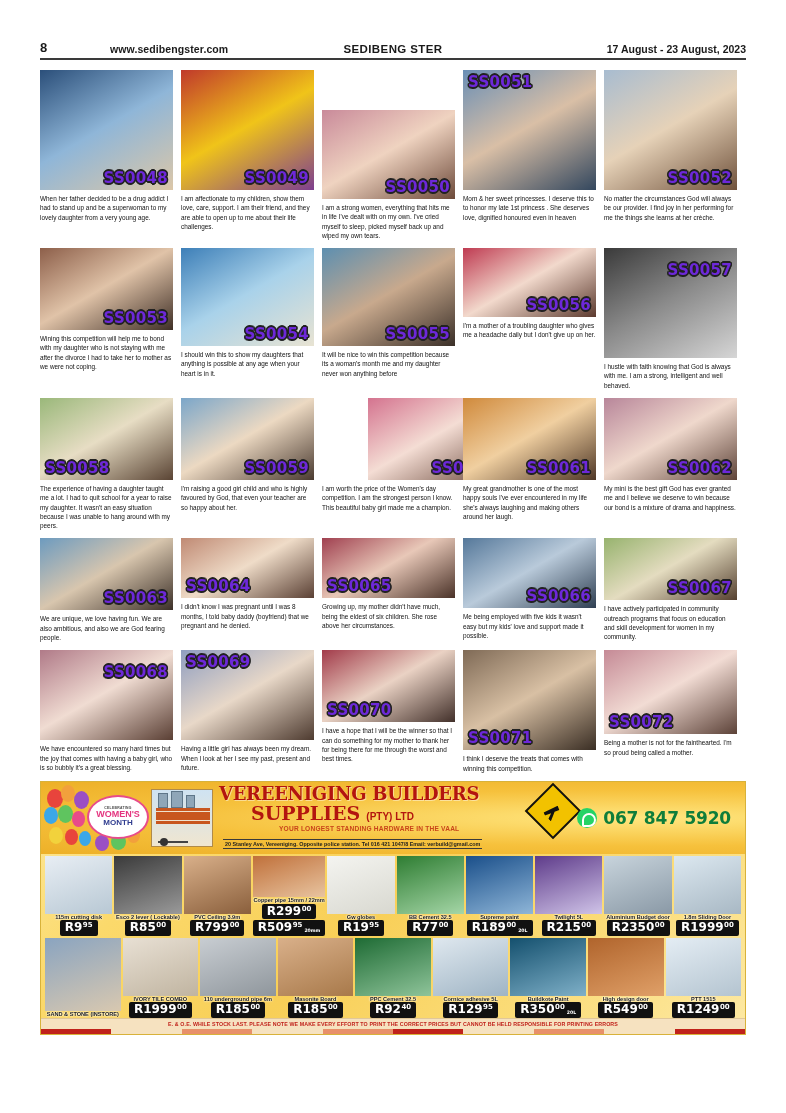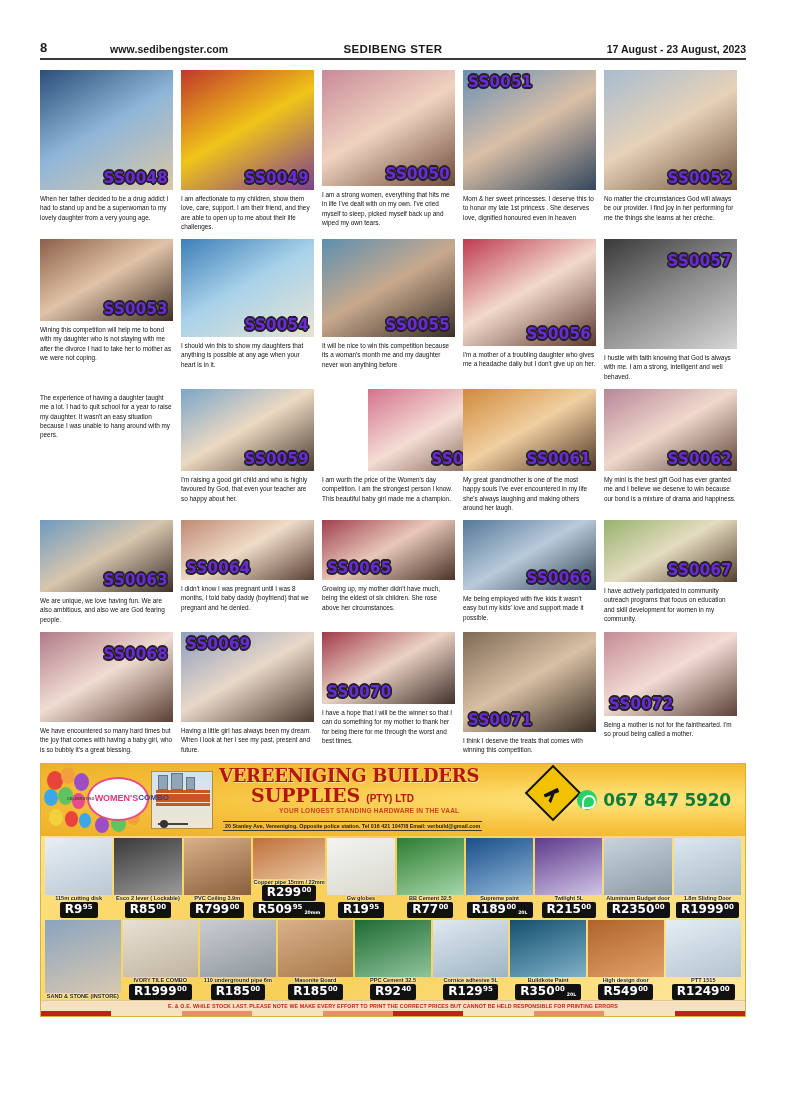--- a/index.html
+++ b/index.html
@@ -87,21 +87,21 @@
     overflow: hidden;
     background:
       radial-gradient(ellipse at 85% 50%, #ffe680 0%, #f6c13c 55%, #edb028 100%);
   }
   .balloons { position: relative; width: 108px; height: 70px; flex: none; }
   .balloon { position: absolute; border-radius: 50%; }
   .wm-badge {
     position: absolute; left: 46px; top: 12px;
     width: 62px; height: 44px; border-radius: 50%;
     background: #ffffff; border: 2px solid #e84b8a;
-    display: flex; flex-direction: row; align-items: center; justify-content: center;
+    display: flex; flex-direction: column; align-items: center; justify-content: center;
     z-index: 5;
   }
   .wm-cel { font-size: 3.4px; font-weight: bold; color: #444; letter-spacing: .3px; }
   .wm-l1 { font-size: 9px; font-weight: bold; color: #e4357f; line-height: 1; }
   .wm-l2 { font-size: 8px; font-weight: bold; color: #2f3c8f; line-height: 1.1; }
 
   .ad-logo-box {
     width: 62px; height: 58px; flex: none;
     margin-left: 2px;
     background: linear-gradient(#cfe3f2 0%, #f0e6d0 100%);
@@ -212,21 +212,21 @@
           <div class="caption">When her father decided to be a drug addict I had to stand up and be a superwoman to my lovely daughter from a very young age.</div>
         </div>
         <div class="cell">
           <div class="photo" style="height: 120px;">
             <div class="ph-grad" style="background: linear-gradient(150deg, rgb(192, 57, 43) 0%, rgb(240, 196, 25) 48%, rgb(126, 63, 143) 100%);"></div>
             <span class="code br">SS0049</span>
           </div>
           <div class="caption">I am affectionate to my children, show them love, care, support. I am their friend, and they are able to open up to me about their life challenges.</div>
         </div>
         <div class="cell">
-          <div class="photo" style="height: 116px;">
+          <div class="photo" style="height: 89px; margin-top: 40px;">
             <div class="ph-grad" style="background: linear-gradient(150deg, rgb(201, 138, 154) 0%, rgb(239, 211, 192) 48%, rgb(109, 74, 58) 100%);"></div>
             <span class="code br">SS0050</span>
           </div>
           <div class="caption">I am a strong women, everything that hits me in life I've dealt with on my own. I've cried myself to sleep, picked myself back up and wiped my own tears.</div>
         </div>
         <div class="cell">
           <div class="photo" style="height: 120px;">
             <div class="ph-grad" style="background: linear-gradient(150deg, rgb(106, 143, 181) 0%, rgb(217, 191, 166) 48%, rgb(51, 71, 94) 100%);"></div>
             <span class="code tl">SS0051</span>
           </div>
@@ -256,36 +256,40 @@
           <div class="caption">I should win this to show my daughters that anything is possible at any age when your heart is in it.</div>
         </div>
         <div class="cell">
           <div class="photo" style="height: 98px;">
             <div class="ph-grad" style="background: linear-gradient(150deg, rgb(93, 143, 176) 0%, rgb(200, 169, 141) 48%, rgb(58, 47, 40) 100%);"></div>
             <span class="code br">SS0055</span>
           </div>
           <div class="caption">It will be nice to win this competition because its a woman's month me and my daughter never won anything before</div>
         </div>
         <div class="cell">
-          <div class="photo" style="height: 107px; text-decoration: underline;">
+          <div class="photo" style="height: 69px; text-decoration: underline;">
             <div class="ph-grad" style="background: linear-gradient(150deg, rgb(191, 59, 82) 0%, rgb(242, 217, 204) 48%, rgb(92, 58, 46) 100%);"></div>
             <span class="code br">SS0056</span>
           </div>
           <div class="caption">I'm a mother of a troubling daughter who gives me a headache daily but I don't give up on her.</div>
         </div>
         <div class="cell">
           <div class="photo" style="height: 110px;">
             <div class="ph-grad" style="background: linear-gradient(150deg, rgb(58, 58, 58) 0%, rgb(138, 138, 138) 48%, rgb(214, 214, 214) 100%);"></div>
             <span class="code tr">SS0057</span>
           </div>
           <div class="caption">I hustle with faith knowing that God is always with me. I am a strong, intelligent and well behaved.</div>
         </div>
       </div>
       <div class="grid-row">
         <div class="cell">
+          <div class="photo" style="height: 82px;">
+            <div class="ph-grad" style="background: linear-gradient(150deg, rgb(154, 184, 122) 0%, rgb(231, 221, 196) 48%, rgb(90, 68, 52) 100%);"></div>
+            <span class="code bl">SS0058</span>
+          </div>
           <div class="caption">The experience of having a daughter taught me a lot. I had to quit school for a year to raise my daughter. It wasn't an easy situation because I was unable to hang around with my peers.</div>
         </div>
         <div class="cell">
           <div class="photo" style="height: 82px;">
             <div class="ph-grad" style="background: linear-gradient(150deg, rgb(123, 166, 201) 0%, rgb(236, 217, 194) 48%, rgb(74, 58, 48) 100%);"></div>
             <span class="code br">SS0059</span>
           </div>
           <div class="caption">I'm raising a good girl child and who is highly favoured by God, that even your teacher are so happy about her.</div>
         </div>
         <div class="cell">
@@ -399,21 +403,21 @@
         <div class="balloon" style="left:31px;top:28px;width:13px;height:16px;background:#e84b8a;"></div>
         <div class="balloon" style="left:8px;top:44px;width:14px;height:17px;background:#f2d23c;"></div>
         <div class="balloon" style="left:24px;top:46px;width:13px;height:16px;background:#e8443c;"></div>
         <div class="balloon" style="left:38px;top:48px;width:12px;height:15px;background:#3ba7e8;"></div>
         <div class="balloon" style="left:54px;top:52px;width:14px;height:16px;background:#9b4fc4;"></div>
         <div class="balloon" style="left:70px;top:50px;width:15px;height:17px;background:#5fc45f;"></div>
         <div class="balloon" style="left:86px;top:44px;width:13px;height:16px;background:#f2a03c;"></div>
         <div class="wm-badge">
           <span class="wm-cel">CELEBRATING</span>
           <span class="wm-l1">WOMEN'S</span>
-          <span class="wm-l2">COMBO</span>
+          <span class="wm-l2">MONTH</span>
         </div>
       </div>
 
       <div class="ad-logo-box">
         <div class="bldg" style="left:6px;top:3px;width:10px;height:15px;"></div>
         <div class="bldg" style="left:19px;top:1px;width:12px;height:17px;"></div>
         <div class="bldg" style="left:34px;top:5px;width:9px;height:13px;"></div>
         <div class="brickwall"></div>
         <div class="barrow"></div>
       </div>

